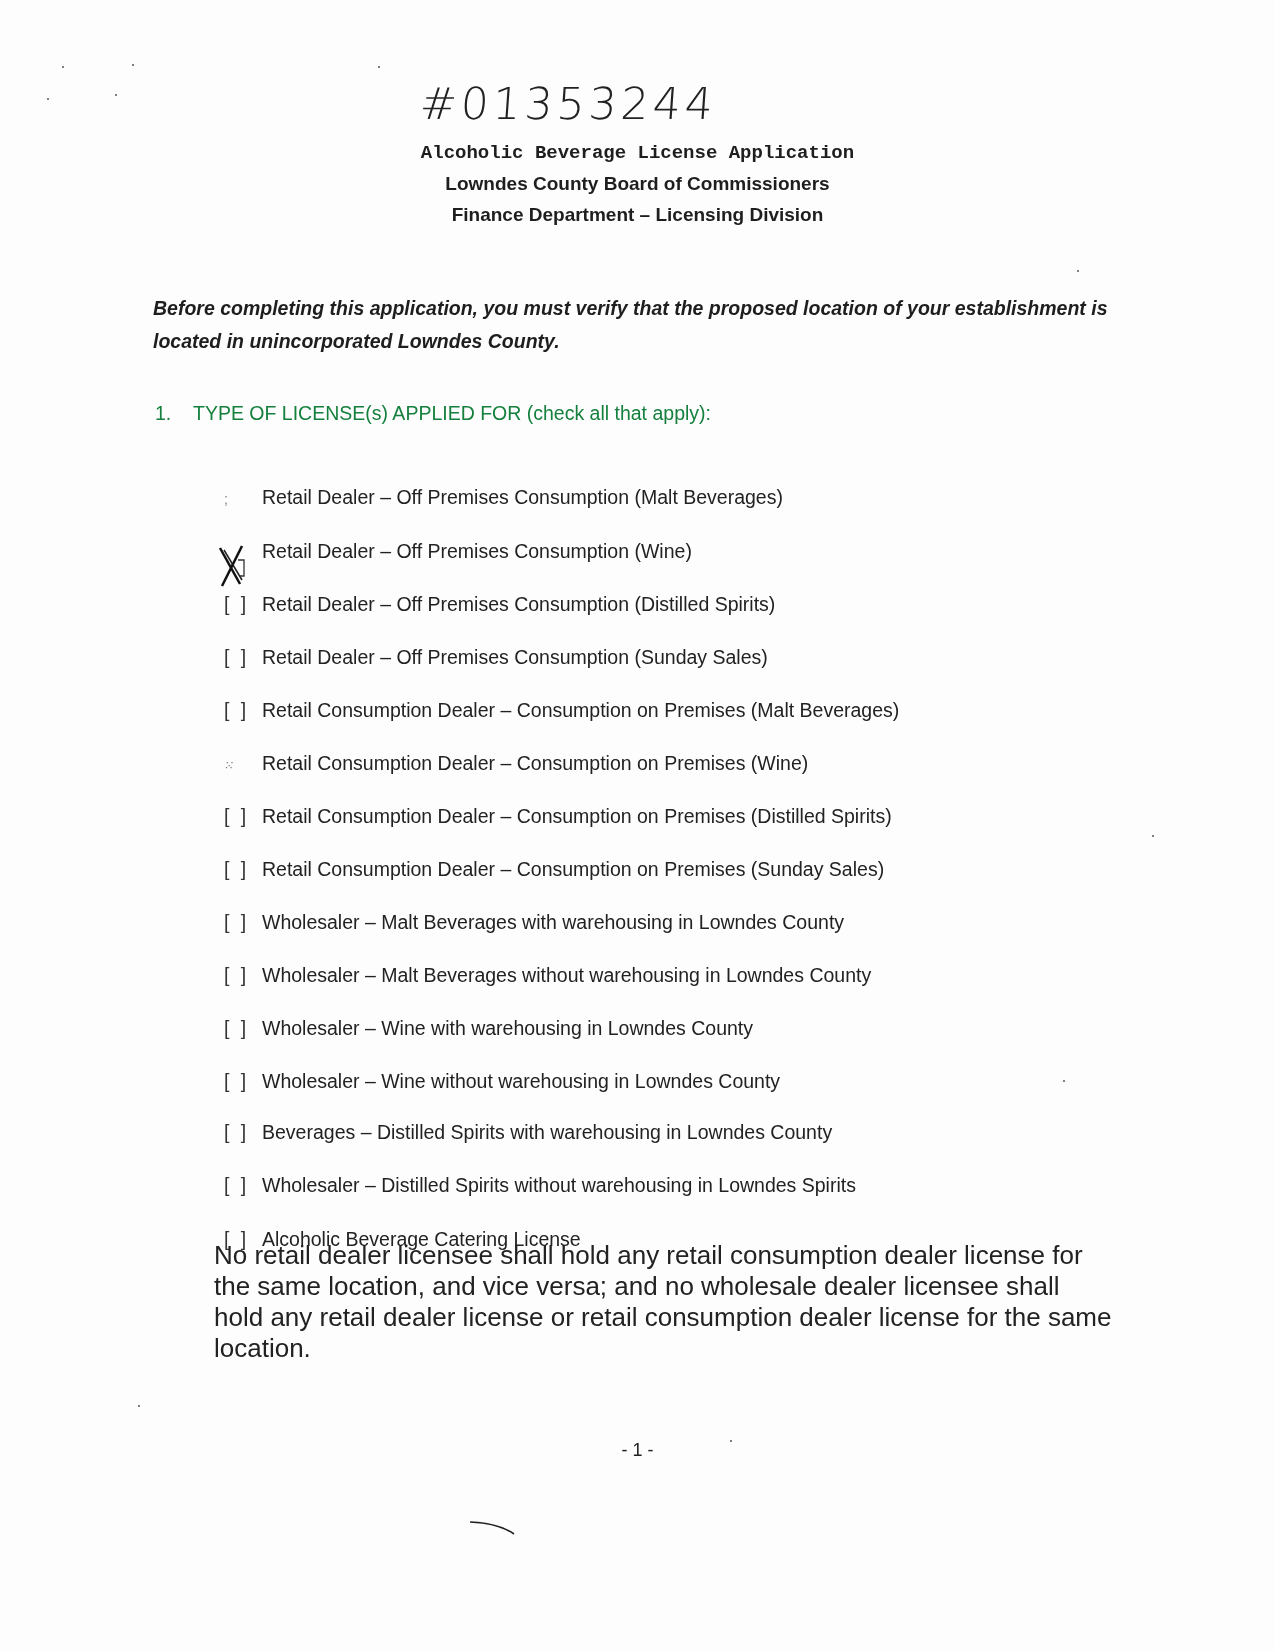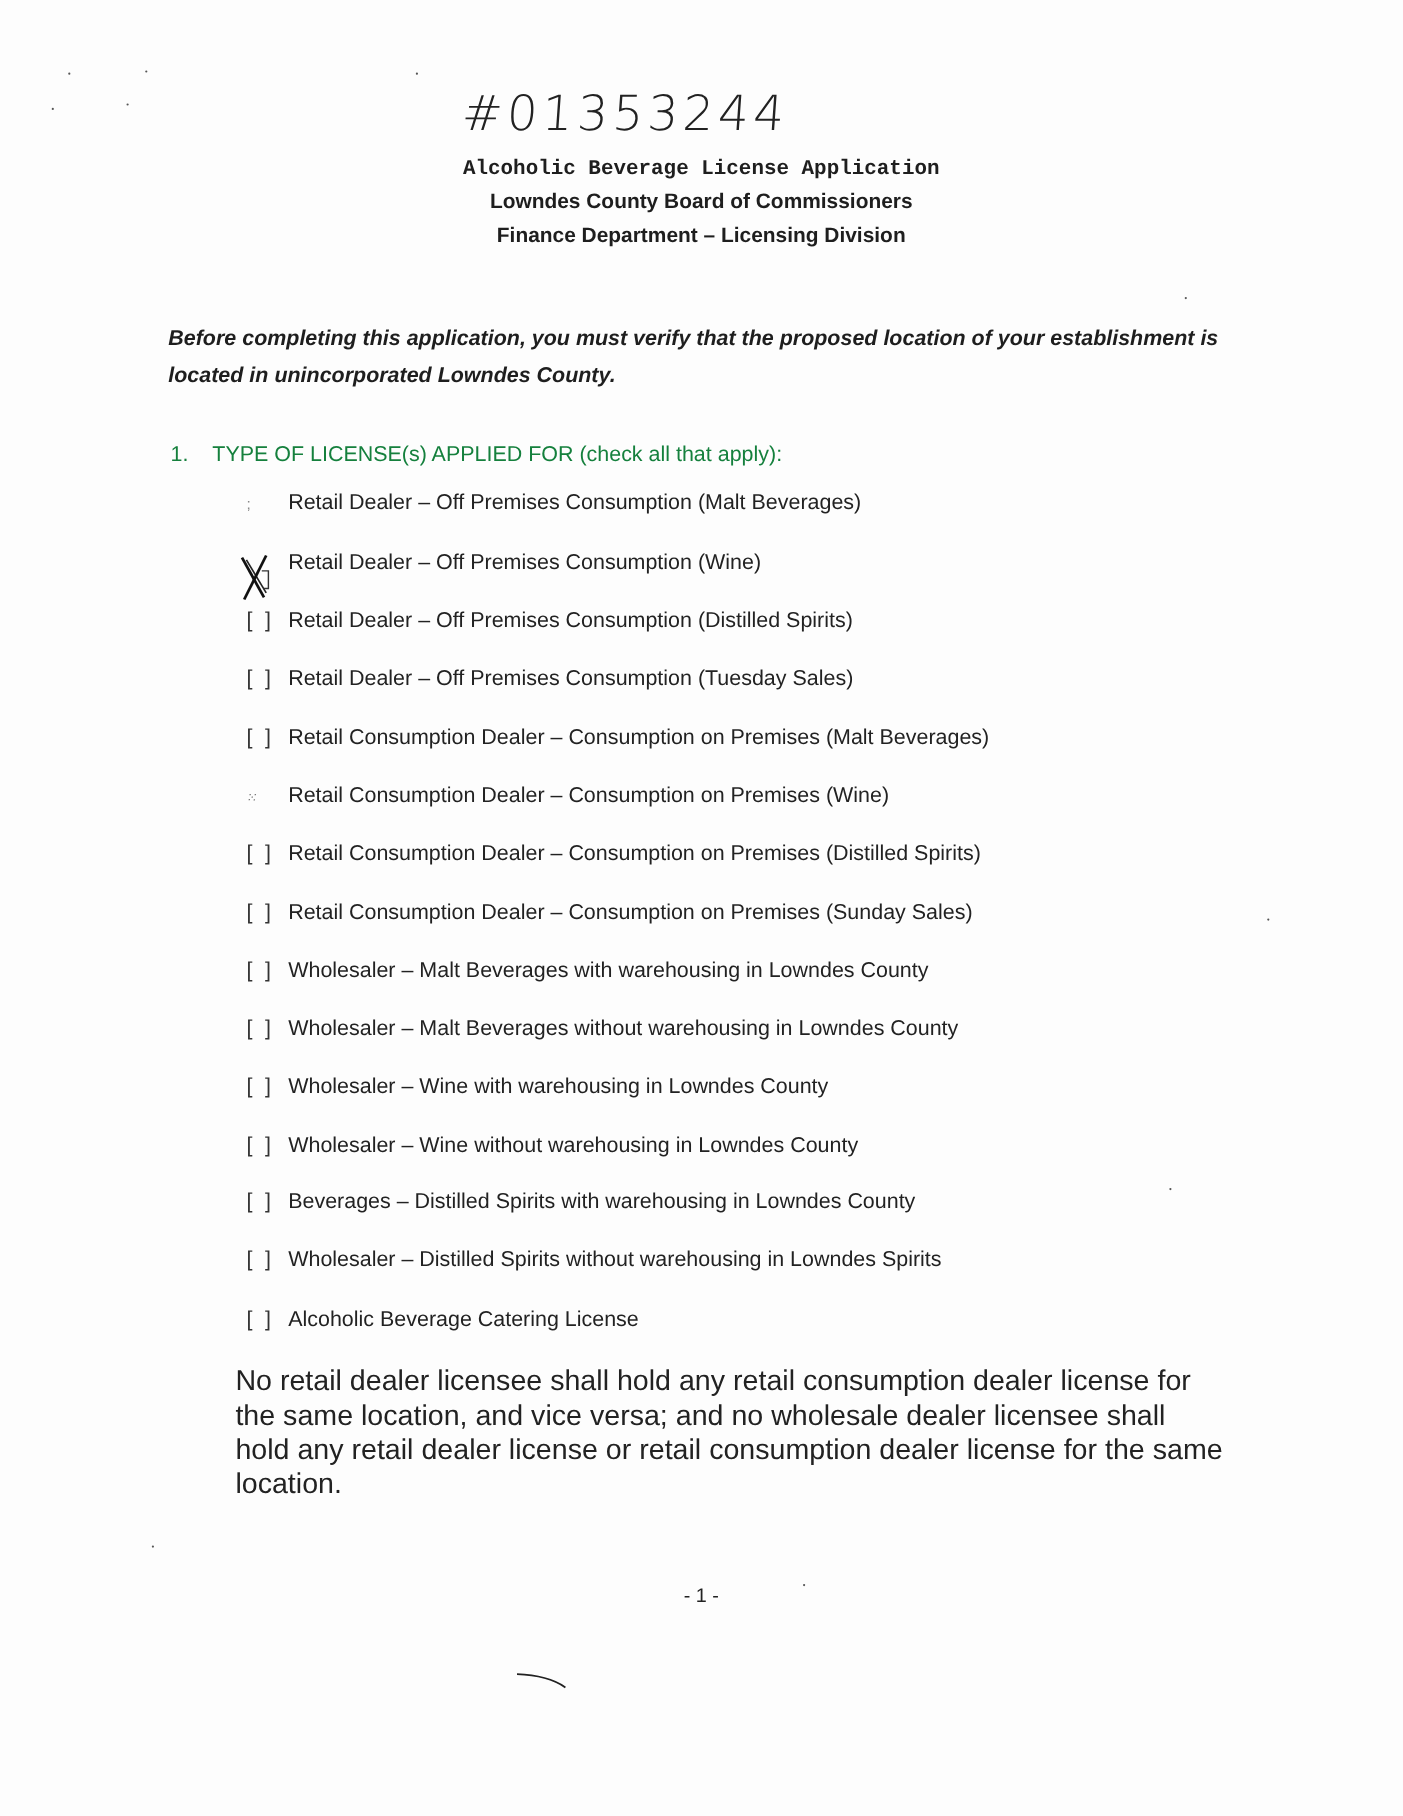--- a/index.html
+++ b/index.html
@@ -8,21 +8,21 @@
     .page { position: absolute; left: 0; top: 0; width: 1275px; height: 1651px; background: #fdfdfd; }
     .handwritten-id { position: absolute; left: 420px; top: 78px; font-family: "DejaVu Sans", sans-serif;
                       font-size: 44px; font-weight: 300; letter-spacing: 4px; color: #222;
                       transform: skewX(-4deg); }
     .hdr { position: absolute; left: 0; width: 1275px; text-align: center; font-weight: bold;
            font-size: 19px; color: #1e1e1e; }
     .notice { position: absolute; left: 153px; width: 980px; font-size: 19.5px; font-weight: bold;
               font-style: italic; line-height: 33px; color: #1e1e1e; }
     .q1 { position: absolute; left: 155px; top: 402px; font-size: 19.5px; color: #15803d; }
     .q1 .num { display: inline-block; width: 38px; }
-    .opt { position: absolute; left: 224px; font-size: 19.5px; color: #222; white-space: nowrap; }
+    .opt { position: absolute; left: 224px; font-size: 19.5px; color: #222; white-space: nowrap; margin-top: 40px; }
     .opt .box { display: inline-block; width: 38px; letter-spacing: 3px; color: #333; }
     .opt .box.checked { position: relative; }
     .opt .box svg { position: absolute; left: -8px; top: -14px; }
     .opt .box.faded { color: #888; font-size: 14px; }
     .opt .box.smudge { color: #777; font-size: 12px; font-style: italic; }
     .para { position: absolute; left: 195px; top: 1290px; width: 940px; font-size: 26px;
             line-height: 31px; color: #222; margin-left: 28px; }
     .pagenum { position: absolute; left: 0; width: 1275px; top: 1500px; text-align: center;
                font-size: 18px; color: #222; }
     .speck { position: absolute; width: 2px; height: 2px; background: #555; border-radius: 1px; }
@@ -59,21 +59,21 @@
           <path d="M8 6 L26 36" stroke="#222" stroke-width="1.5" fill="none"></path>
           <path d="M26 2 L6 42" stroke="#111" stroke-width="2.5" fill="none"></path>
           <path d="M22 16 L28 16 L28 32 L24 32" stroke="#333" stroke-width="1.3" fill="none"></path>
         </svg>
       </span><span>Retail Dealer – Off Premises Consumption (Wine)</span>
     </div>
     <div class="opt" style="top:553px;">
       <span class="box">[ ]</span><span>Retail Dealer – Off Premises Consumption (Distilled Spirits)</span>
     </div>
     <div class="opt" style="top:606px;">
-      <span class="box">[ ]</span><span>Retail Dealer – Off Premises Consumption (Tuesday Sales)</span>
+      <span class="box">[ ]</span><span>Retail Dealer – Off Premises Consumption (Sunday Sales)</span>
     </div>
     <div class="opt" style="top:659px;">
       <span class="box">[ ]</span><span>Retail Consumption Dealer – Consumption on Premises (Malt Beverages)</span>
     </div>
     <div class="opt" style="top:712px;">
       <span class="box smudge">⁙</span><span>Retail Consumption Dealer – Consumption on Premises (Wine)</span>
     </div>
     <div class="opt" style="top:765px;">
       <span class="box">[ ]</span><span>Retail Consumption Dealer – Consumption on Premises (Distilled Spirits)</span>
     </div>

